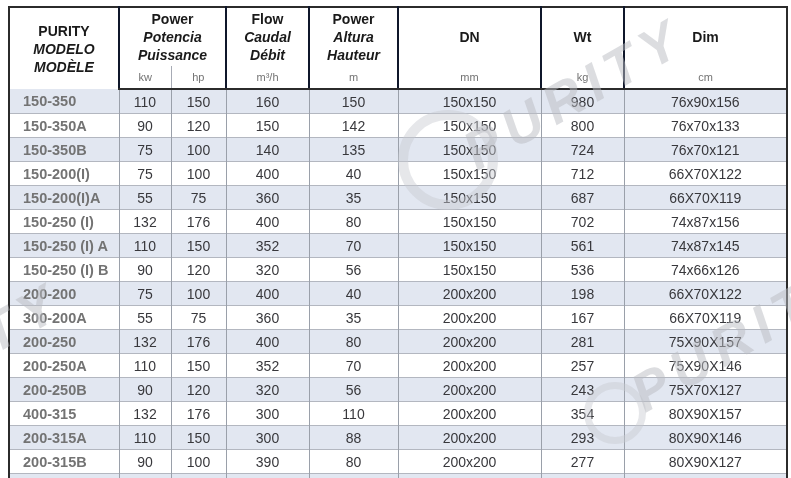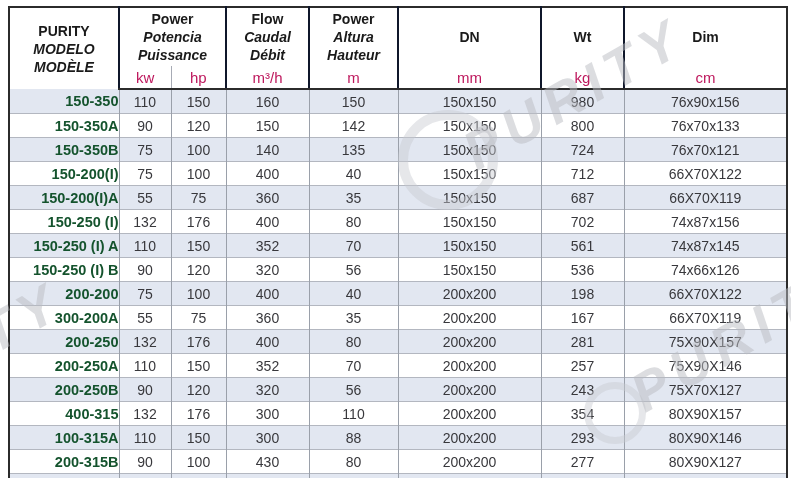--- a/index.html
+++ b/index.html
@@ -11,30 +11,30 @@
   table{border-collapse:collapse;table-layout:fixed;width:778px;border:2px solid #2b2b2b;background:#fff;}
   th,td{padding:0;margin:0;overflow:hidden;}
 
   
   thead th{background:#fff;text-align:center;vertical-align:middle;font-size:14px;color:#1a1a1a;}
   thead tr.labels th{height:58px;}
   .hl{display:block;line-height:18px;font-weight:bold;}
   .hl.it{font-style:italic;}
   th.vdark, td.vdark{border-left:2px solid #0f172a;}
   td.vlight{border-left:1px solid #a7abb5;}
-  thead tr.units td{height:22px;font-size:15px;font-weight:normal;color:#be185d;
+  thead tr.units td{height:22px;font-size:11px;font-weight:normal;color:#737373;
     text-align:center;vertical-align:middle;border-bottom:2px solid #2b2b2b;background:#fff;}
 
   
   tbody td{height:23px;font-size:14px;color:#38383c;text-align:center;vertical-align:middle;
     border-top:1px solid #b3b7c0;}
   tbody td:not(:first-child){border-left:1px solid #9aa0aa;}
   tbody tr:first-child td{border-top:none;}
   tbody tr:nth-child(odd){background:#e2e7f1;}
-  tbody td.model-col{font-weight:bold;color:#14532d;text-align:right;padding-left:13px;font-size:14.5px;}
+  tbody td.model-col{font-weight:bold;color:#737373;text-align:left;padding-left:13px;font-size:14.5px;}
   tbody tr.partial td{height:10px;}
 
   
   .wm{position:absolute;z-index:5;pointer-events:none;}
   .wm-text{font-weight:bold;font-style:italic;font-size:54px;letter-spacing:8px;
     color:rgba(186,188,194,0.50);white-space:nowrap;transform-origin:0 0;}
   #wm1{left:452px;top:128px;transform:rotate(-30deg);}
   #wm2{left:620px;top:370px;transform:rotate(-30deg);}
   #wm3{left:-170px;top:392px;transform:rotate(-30deg);}
   .wm-ring{border-radius:50%;}
@@ -233,34 +233,34 @@
           <td class="model-col">400-315</td>
           <td>132</td>
           <td>176</td>
           <td>300</td>
           <td>110</td>
           <td>200x200</td>
           <td>354</td>
           <td>80X90X157</td>
         </tr>
         <tr>
-          <td class="model-col">100-315A</td>
+          <td class="model-col">200-315A</td>
           <td>110</td>
           <td>150</td>
           <td>300</td>
           <td>88</td>
           <td>200x200</td>
           <td>293</td>
           <td>80X90X146</td>
         </tr>
         <tr>
           <td class="model-col">200-315B</td>
           <td>90</td>
           <td>100</td>
-          <td>430</td>
+          <td>390</td>
           <td>80</td>
           <td>200x200</td>
           <td>277</td>
           <td>80X90X127</td>
         </tr>
         <tr class="partial">
           <td></td>
           <td></td>
           <td></td>
           <td></td>

